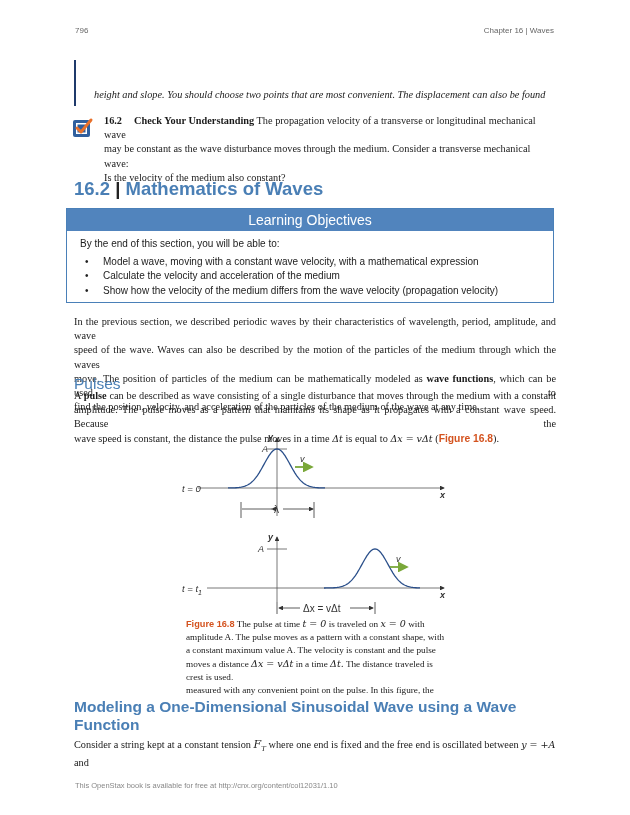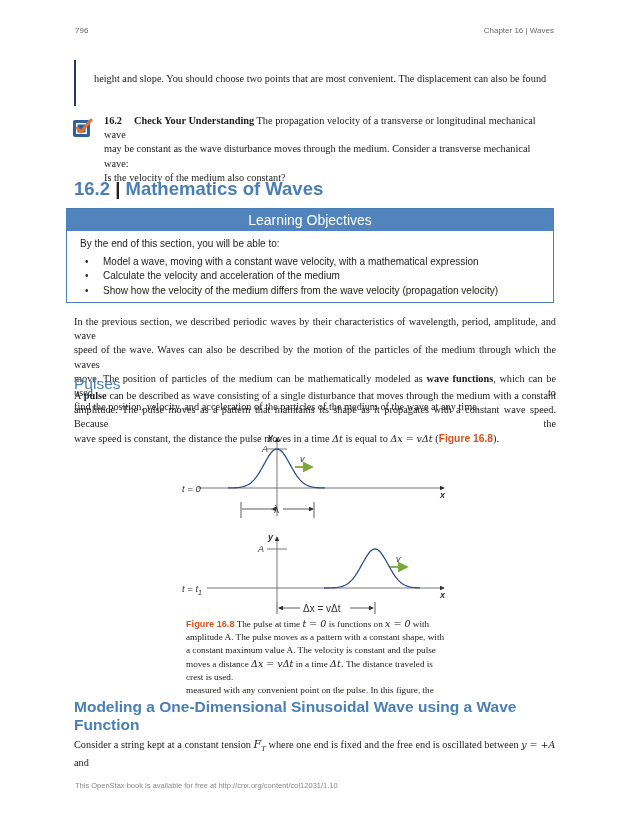--- a/index.html
+++ b/index.html
@@ -20,21 +20,21 @@
   .orange { color:#d4531f; }
   .fig-svg text { font-family:"Liberation Sans", sans-serif; }
 </style>
 </head>
 <body>
 
 <div class="abs hdr" style="left:75px;">796</div>
 <div class="abs hdr" style="right:76px;">Chapter 16 | Waves</div>
 
 <div class="abs" style="left:74px; top:60px; width:2px; height:46px; background:#1f3a6b;"></div>
-<div class="abs serif" style="left:94px; top:72px; width:460px;">
+<div class="abs serif" style="left:94px; top:88px; width:460px;font-style:italic;">
   <div>height and slope. You should choose two points that are most convenient. The displacement can also be found</div>
 </div>
 
 <div class="abs" style="left:72px; top:116px; width:26px; height:24px;">
   <svg width="26" height="24" viewBox="0 0 26 24">
     <rect x="1" y="4" width="17" height="17" rx="2" fill="#2f5f9e"></rect>
     <rect x="4" y="7" width="11" height="11" fill="#fff"></rect>
     <rect x="5.5" y="8.5" width="8" height="8" fill="#2f5f9e"></rect>
     <path d="M5 12 L9 16 L19 4" stroke="#e8702a" stroke-width="3" fill="none" stroke-linecap="round" stroke-linejoin="round"></path>
   </svg>
@@ -121,21 +121,21 @@
 
     <line x1="107" y1="172" x2="107" y2="184" stroke="#333" stroke-width="0.8"></line>
     <line x1="205" y1="172" x2="205" y2="184" stroke="#333" stroke-width="0.8"></line>
     <line x1="130" y1="178" x2="109" y2="178" stroke="#333" stroke-width="0.8" marker-end="url(#ah)"></line>
     <line x1="180" y1="178" x2="203" y2="178" stroke="#333" stroke-width="0.8" marker-end="url(#ah)"></line>
     <text x="133" y="182" font-size="10" fill="#333">Δx = vΔt</text>
   </g>
 </svg>
 
 <div class="abs serif" style="left:186px; top:617px; width:275px; font-size:9.2px; line-height:13px;">
-  <div><b class="sans orange">Figure 16.8</b><span>  The pulse at time </span><span class="math">t = 0</span><span> is functions on </span><span class="math">x = 0</span><span> with</span></div>
+  <div><b class="sans orange">Figure 16.8</b><span>  The pulse at time </span><span class="math">t = 0</span><span> is traveled on </span><span class="math">x = 0</span><span> with</span></div>
   <div>amplitude A. The pulse moves as a pattern with a constant shape, with</div>
   <div>a constant maximum value A. The velocity is constant and the pulse</div>
   <div><span>moves a distance </span><span class="math">Δx = vΔt</span><span> in a time </span><span class="math">Δt.</span><span> The distance traveled is</span></div>
   <div>crest is used.</div>
   <div>measured with any convenient point on the pulse. In this figure, the</div>
 </div>
 
 <div class="abs sans blue" style="left:74px; top:698px; width:480px; font-size:15.5px; font-weight:bold; line-height:18px;">
   <div>Modeling a One-Dimensional Sinusoidal Wave using a Wave</div>
   <div>Function</div>

